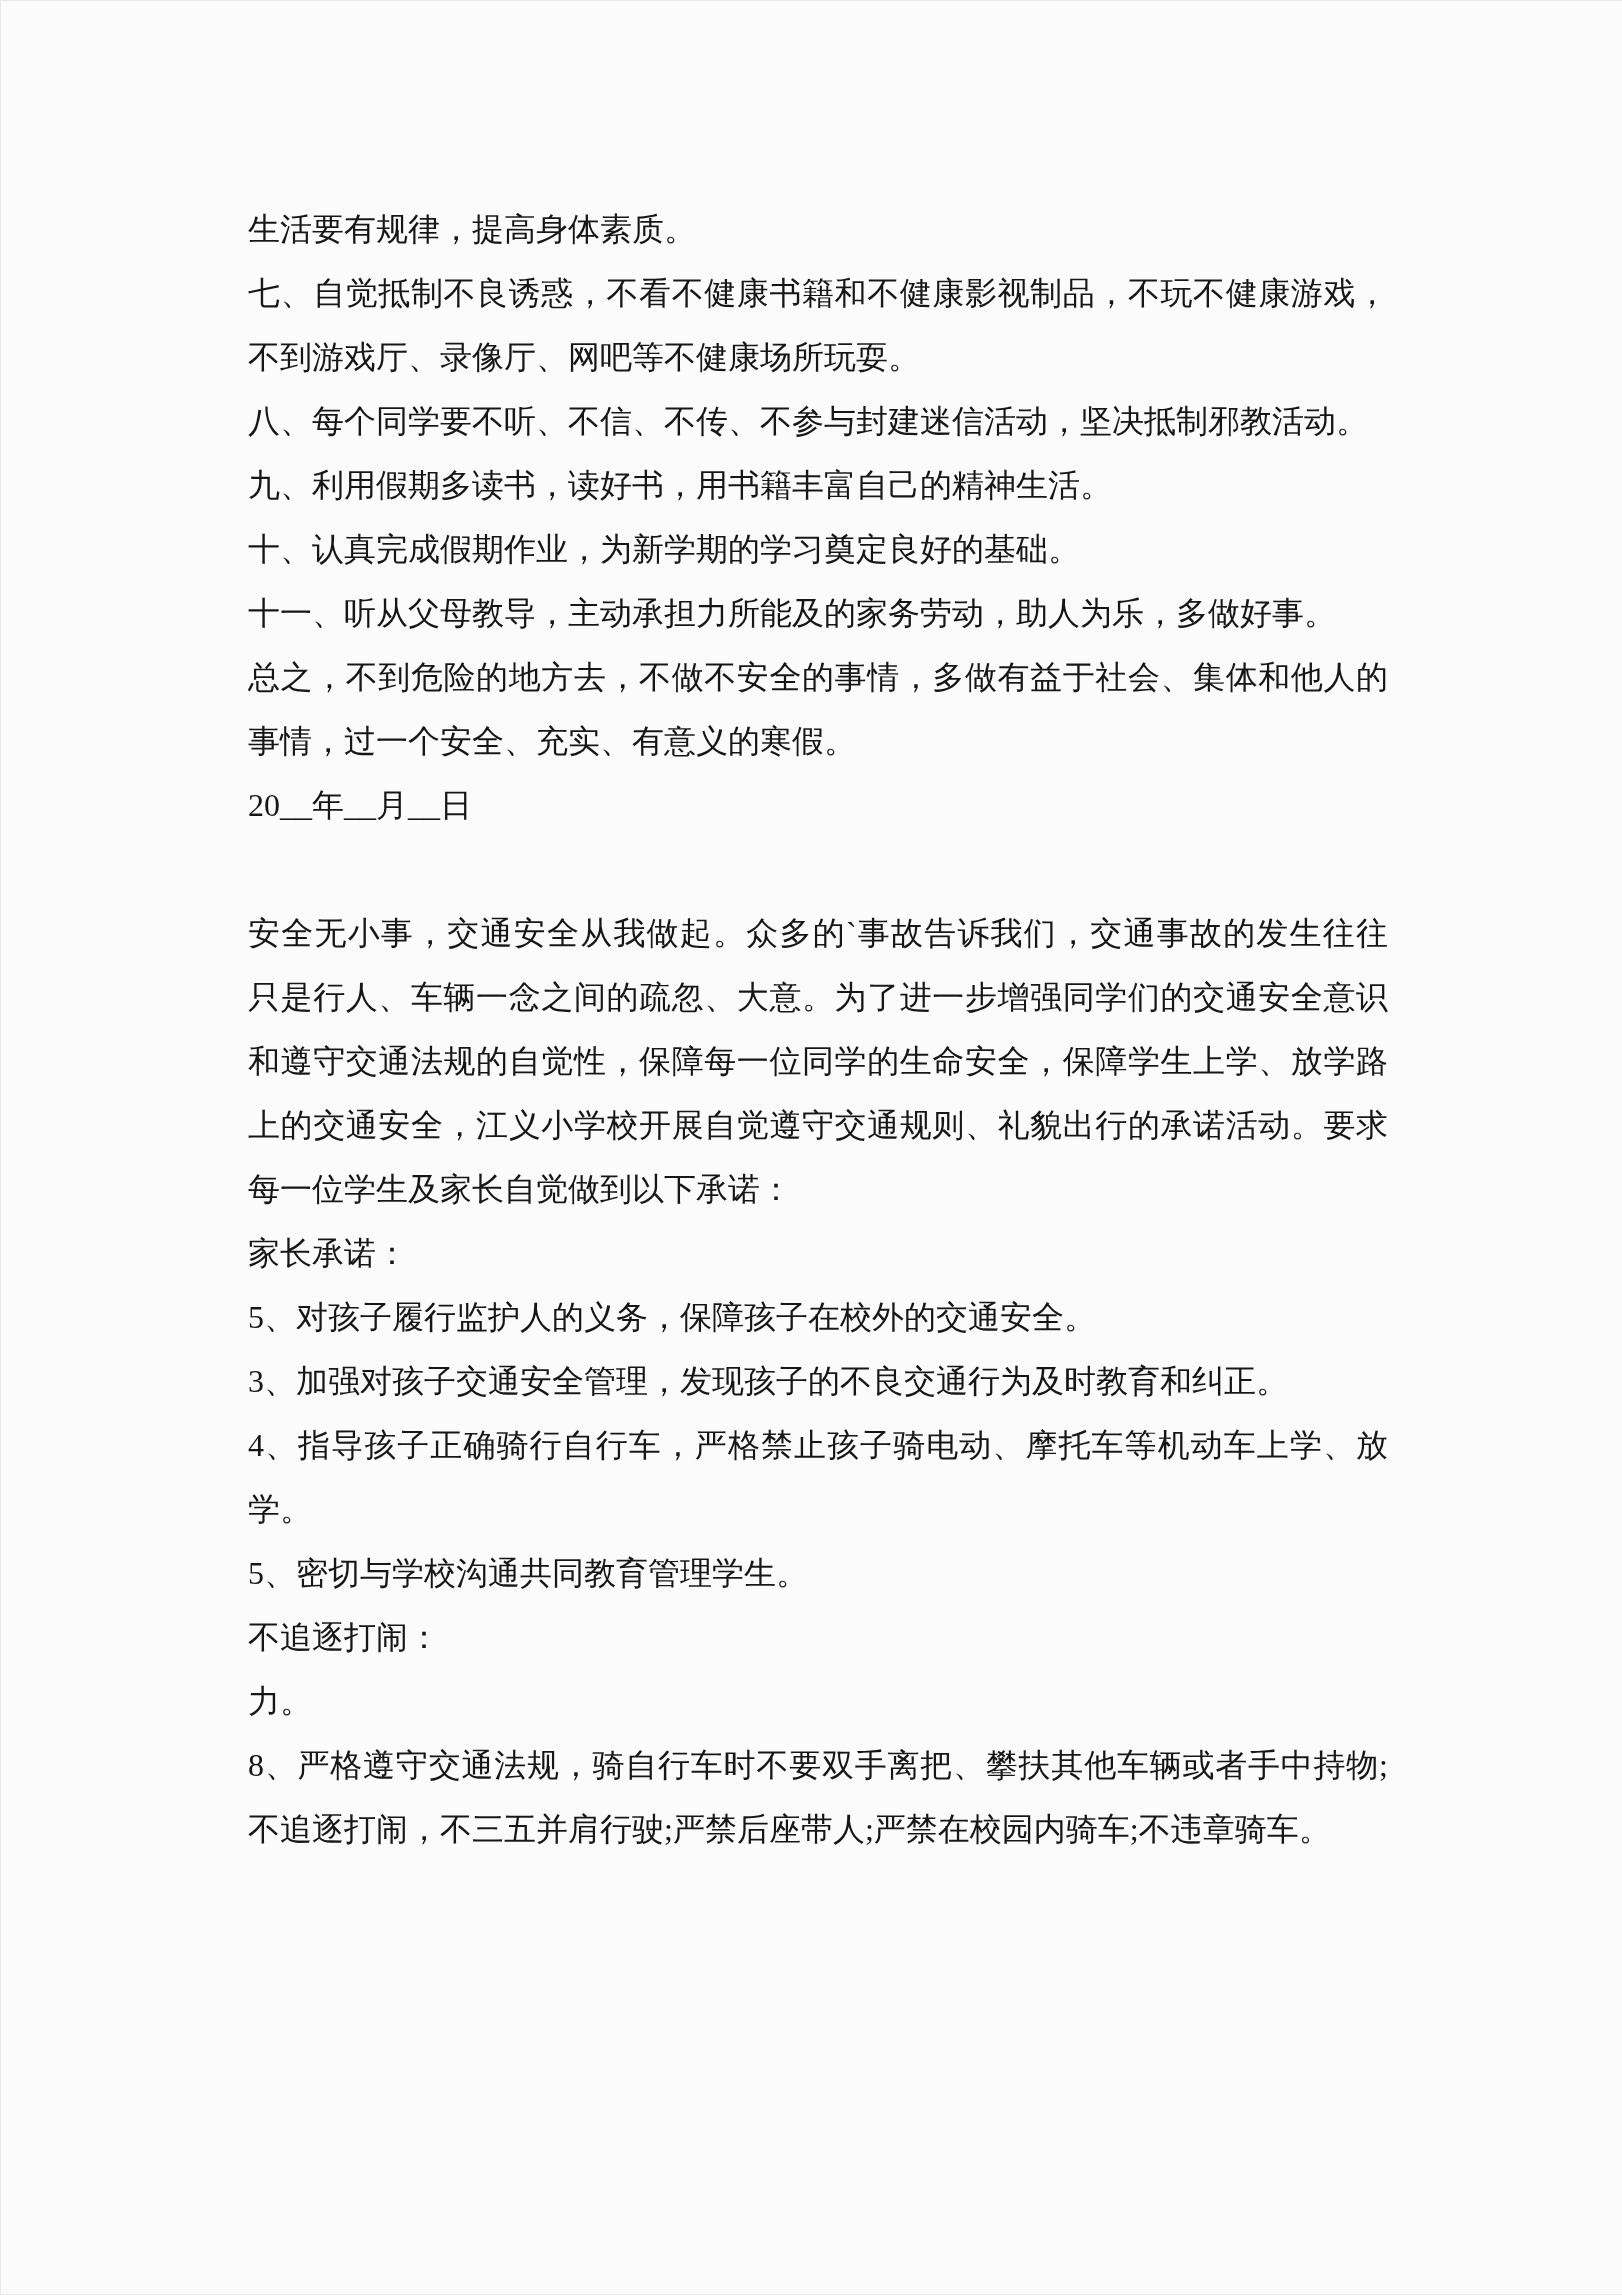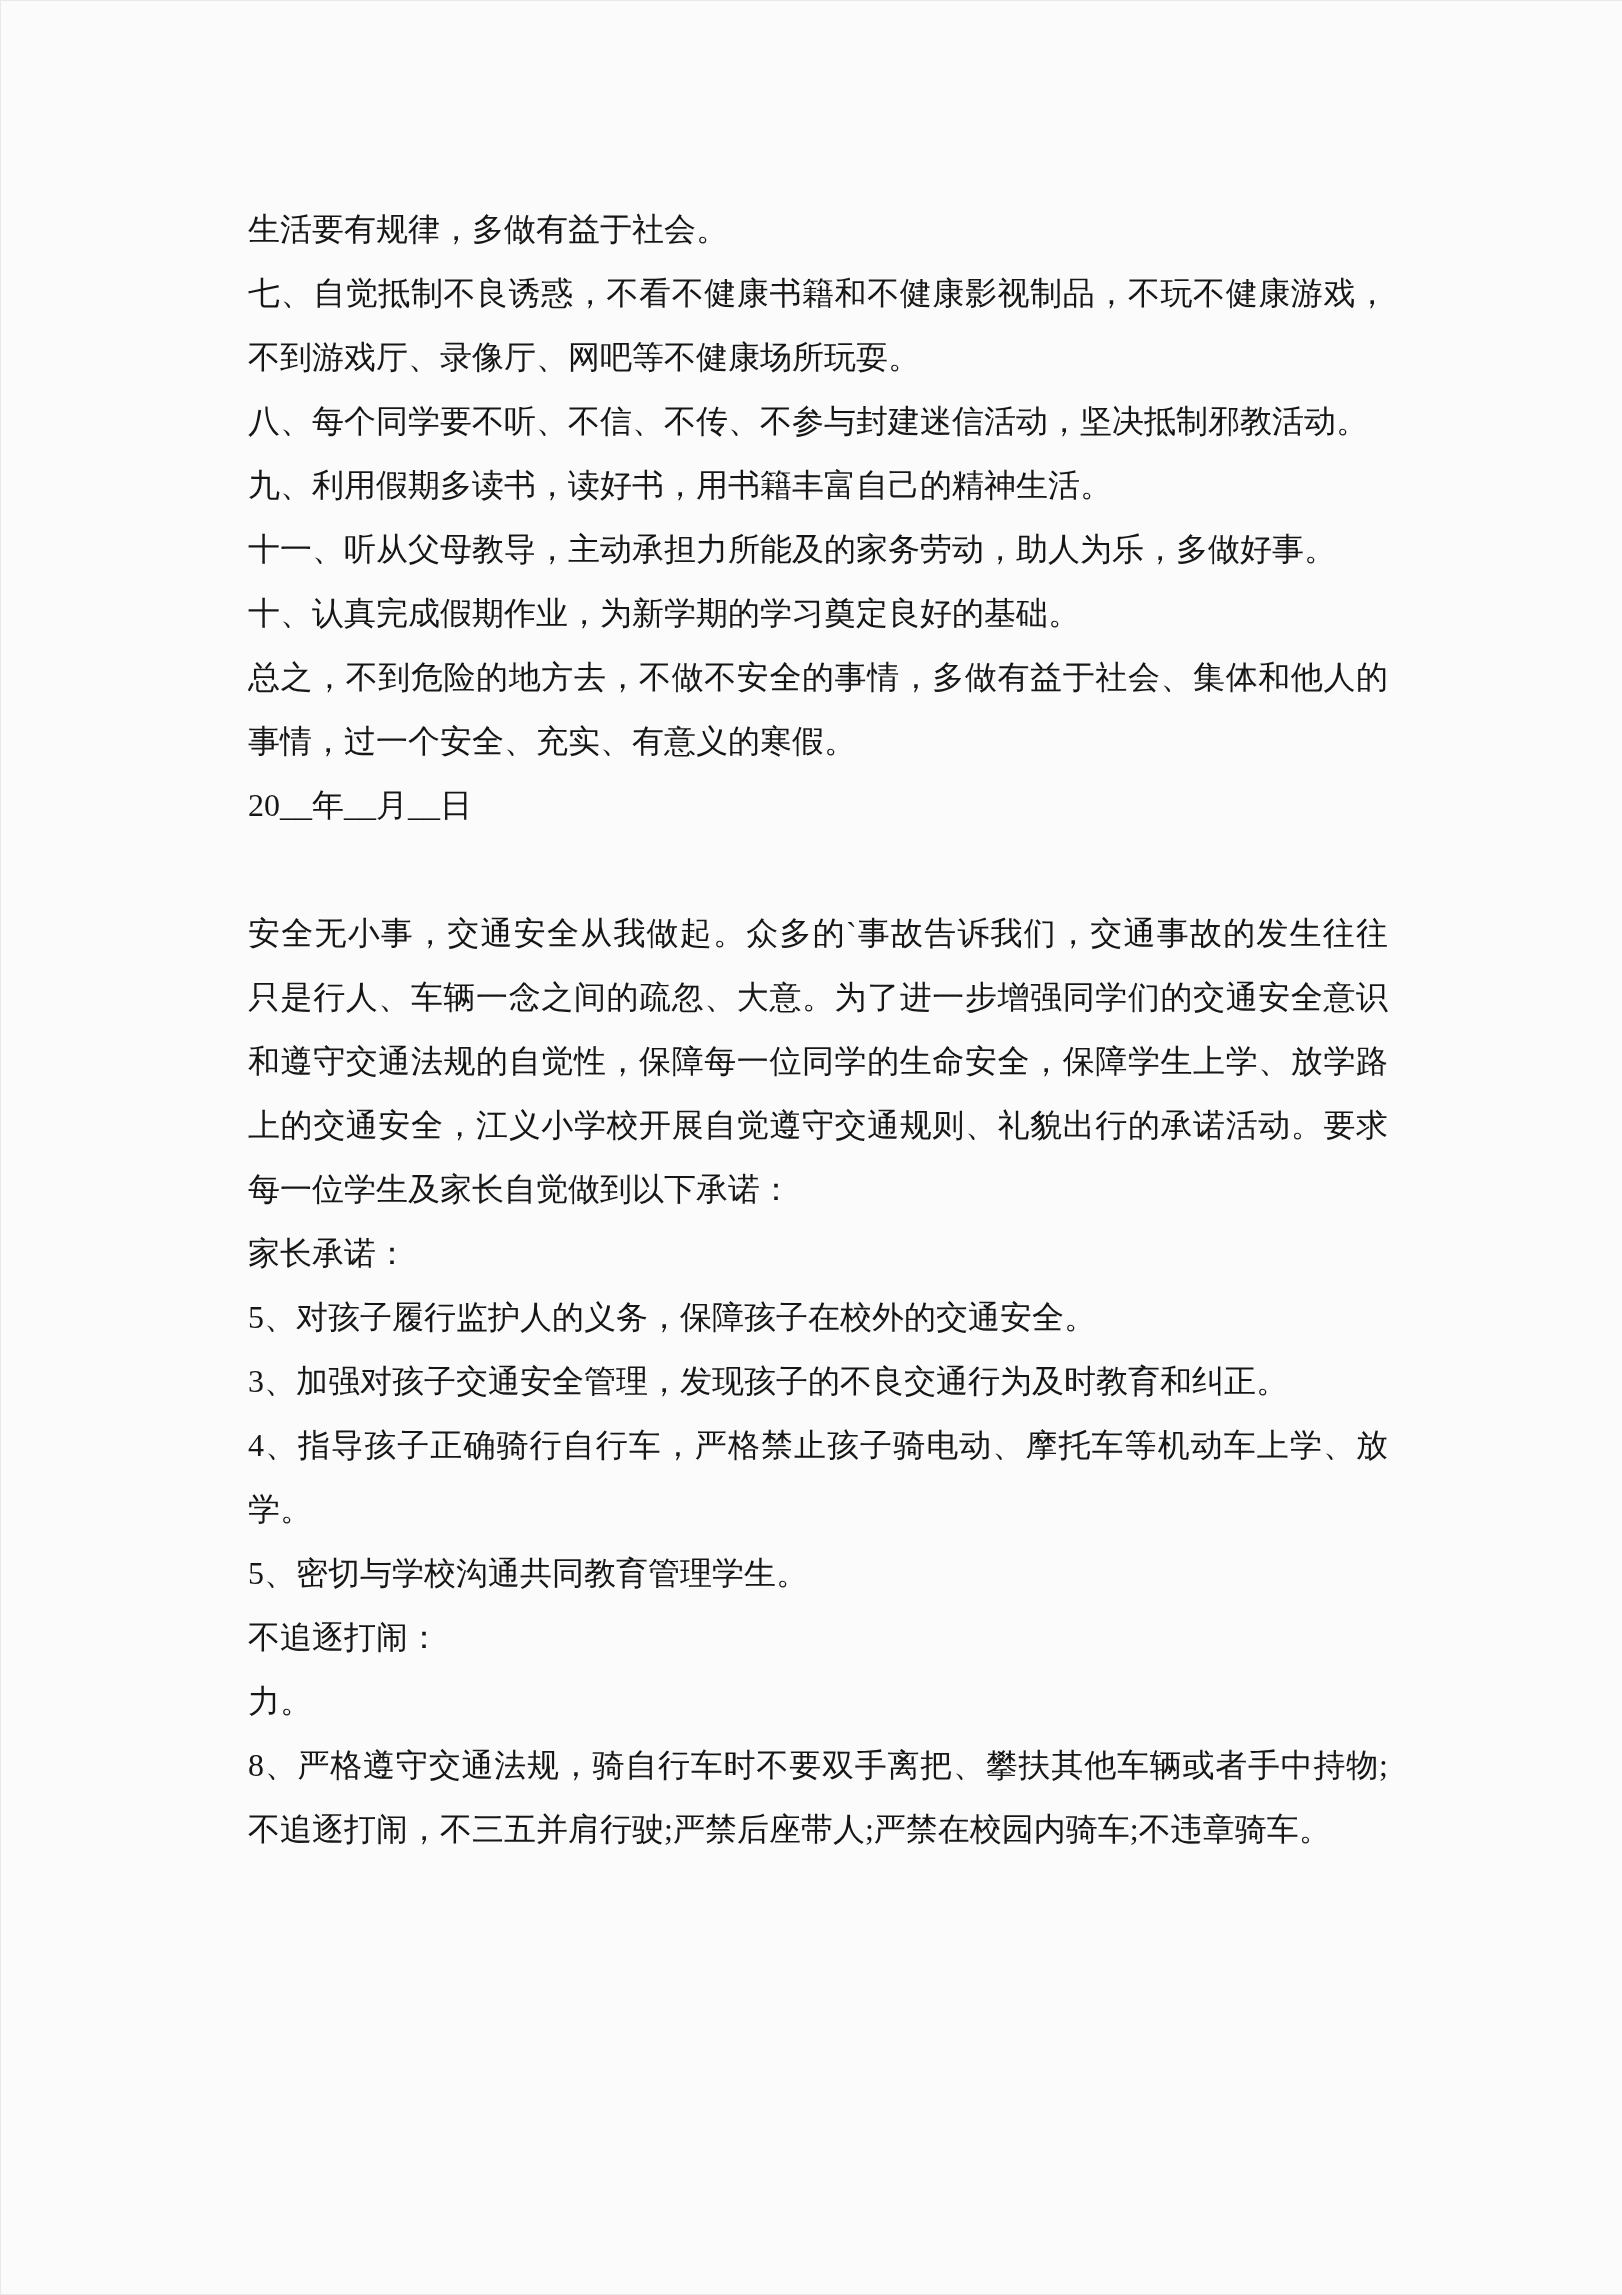--- a/index.html
+++ b/index.html
@@ -44,27 +44,27 @@
   }
   .section { display: block; }
   .section.after-gap { margin-top: 64px; }
 </style>
 </head>
 <body>
 
 <div class="page">
   <div class="content">
     <section class="section">
-        <div class="line">生活要有规律，多做有益于社会。</div>
+        <div class="line">生活要有规律，提高身体素质。</div>
         <div class="line full">七、自觉抵制不良诱惑，不看不健康书籍和不健康影视制品，不玩不健康游戏，</div>
         <div class="line">不到游戏厅、录像厅、网吧等不健康场所玩耍。</div>
         <div class="line">八、每个同学要不听、不信、不传、不参与封建迷信活动，坚决抵制邪教活动。</div>
         <div class="line">九、利用假期多读书，读好书，用书籍丰富自己的精神生活。</div>
+        <div class="line">十、认真完成假期作业，为新学期的学习奠定良好的基础。</div>
         <div class="line">十一、听从父母教导，主动承担力所能及的家务劳动，助人为乐，多做好事。</div>
-        <div class="line">十、认真完成假期作业，为新学期的学习奠定良好的基础。</div>
         <div class="line full">总之，不到危险的地方去，不做不安全的事情，多做有益于社会、集体和他人的</div>
         <div class="line">事情，过一个安全、充实、有意义的寒假。</div>
         <div class="line">20__年__月__日</div>
       </section>
     <section class="section after-gap">
         <div class="line full">安全无小事，交通安全从我做起。众多的`事故告诉我们，交通事故的发生往往</div>
         <div class="line full">只是行人、车辆一念之间的疏忽、大意。为了进一步增强同学们的交通安全意识</div>
         <div class="line full">和遵守交通法规的自觉性，保障每一位同学的生命安全，保障学生上学、放学路</div>
         <div class="line full">上的交通安全，江义小学校开展自觉遵守交通规则、礼貌出行的承诺活动。要求</div>
         <div class="line">每一位学生及家长自觉做到以下承诺：</div>

